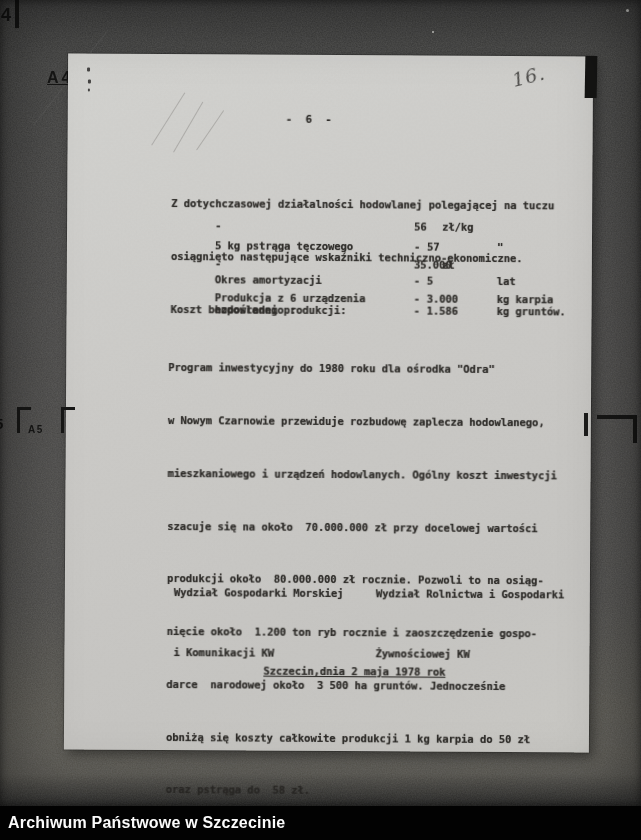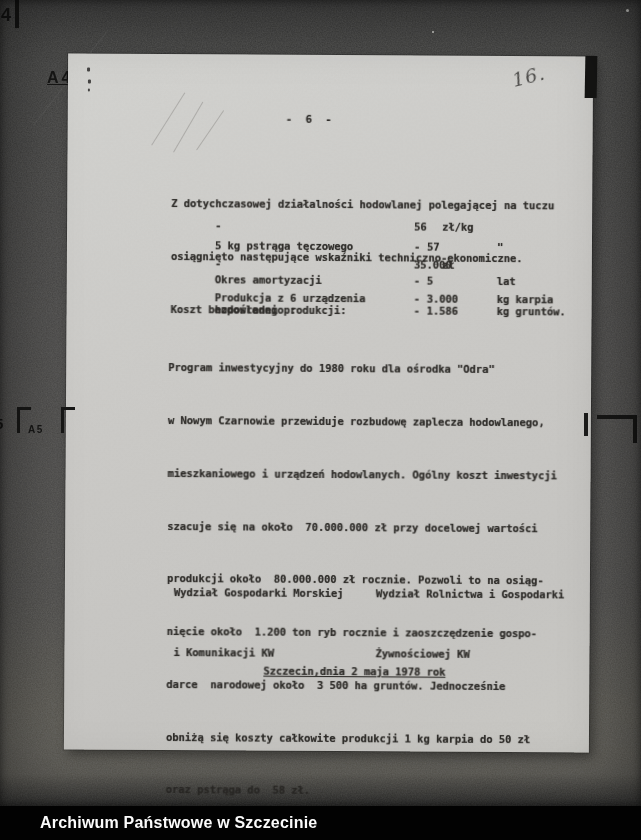--- a/index.html
+++ b/index.html
@@ -73,21 +73,21 @@
     transform:rotate(-14deg); letter-spacing:1px; filter:blur(.2px);
   }
 
   
   .footer {
     position:absolute; left:0; bottom:0; width:641px; height:34px; background:#020202;
     display:flex; align-items:center; z-index:7;
   }
   .footer .label {
     padding-left:8px; color:#fbfbfb;
-    font:700 16px "Liberation Sans", sans-serif; letter-spacing:.2px;margin-left:32px;
+    font:700 16px "Liberation Sans", sans-serif; letter-spacing:.2px;
   }
 </style>
 </head>
 <body>
 
 <div class="stage">
   <div class="photo">
 
     <svg class="noise" width="641" height="806">
       <filter id="grainA">

